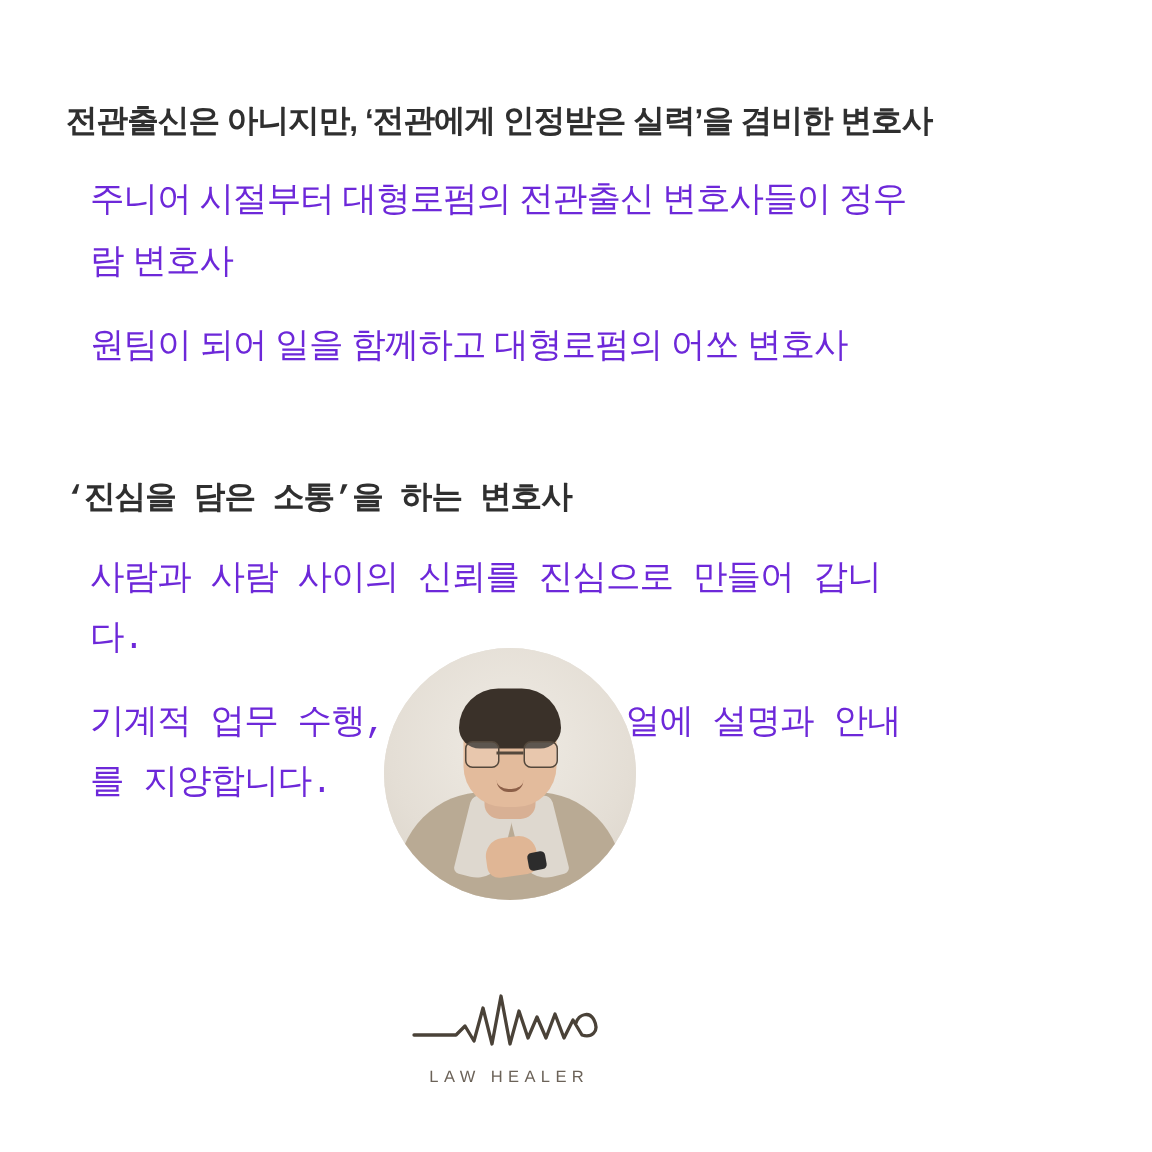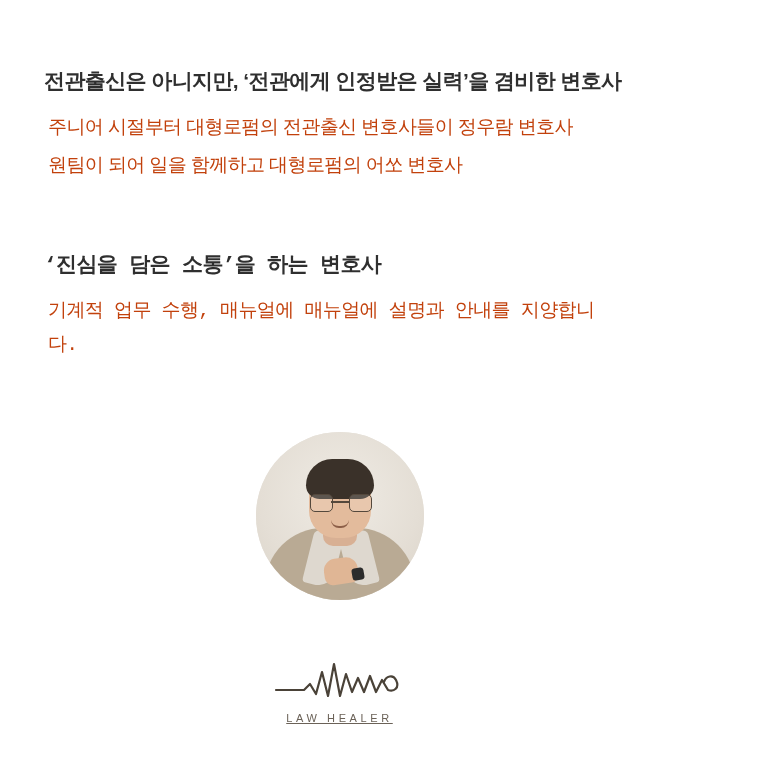--- a/index.html
+++ b/index.html
@@ -31,26 +31,26 @@
   }
   .block-heading {
     font-size: 21px;
     font-weight: 700;
     line-height: 1.45;
     color: #2f2f2f;
     letter-spacing: -0.6px;
     margin: 0 0 14px 0;
   }
   .block-line {
-    font-size: 19px;
+    font-size: 23px;
     font-weight: 400;
     line-height: 1.75;
-    color: #c2410c;
+    color: #6d28d9;
     letter-spacing: -0.6px;
-    margin: 4px;
+    margin: 16px;
   }
 
   .portrait-wrap {
     position: absolute;
     left: 0;
     right: 0;
     top: 432px;
     display: flex;
     justify-content: center;
   }
@@ -184,36 +184,36 @@
   }
   .brand-mark {
     display: block;
     margin: 0 auto 10px auto;
   }
   .brand-name {
     font-size: 11px;
     letter-spacing: 3.6px;
     color: #6b6258;
     font-weight: 400;
-    text-decoration: underline;
   }
 </style>
 </head>
 <body>
 
 <div class="page">
 
   <div class="block">
     <p class="block-heading">전관출신은 아니지만, ‘전관에게 인정받은 실력’을 겸비한 변호사</p>
     <p class="block-line">주니어 시절부터 대형로펌의 전관출신 변호사들이 정우람 변호사</p>
     <p class="block-line">원팀이 되어 일을 함께하고 대형로펌의 어쏘 변호사</p>
   </div>
 
   <div class="block">
     <p class="block-heading">‘진심을 담은 소통’을 하는 변호사</p>
+    <p class="block-line">사람과 사람 사이의 신뢰를 진심으로 만들어 갑니다.</p>
     <p class="block-line">기계적 업무 수행, 매뉴얼에 매뉴얼에 설명과 안내를 지양합니다.</p>
   </div>
 
   <div class="portrait-wrap">
     <div class="portrait">
       <div class="p-bg"></div>
       <div class="p-body"></div>
       <div class="p-collar-l"></div>
       <div class="p-collar-r"></div>
       <div class="p-neck"></div>

